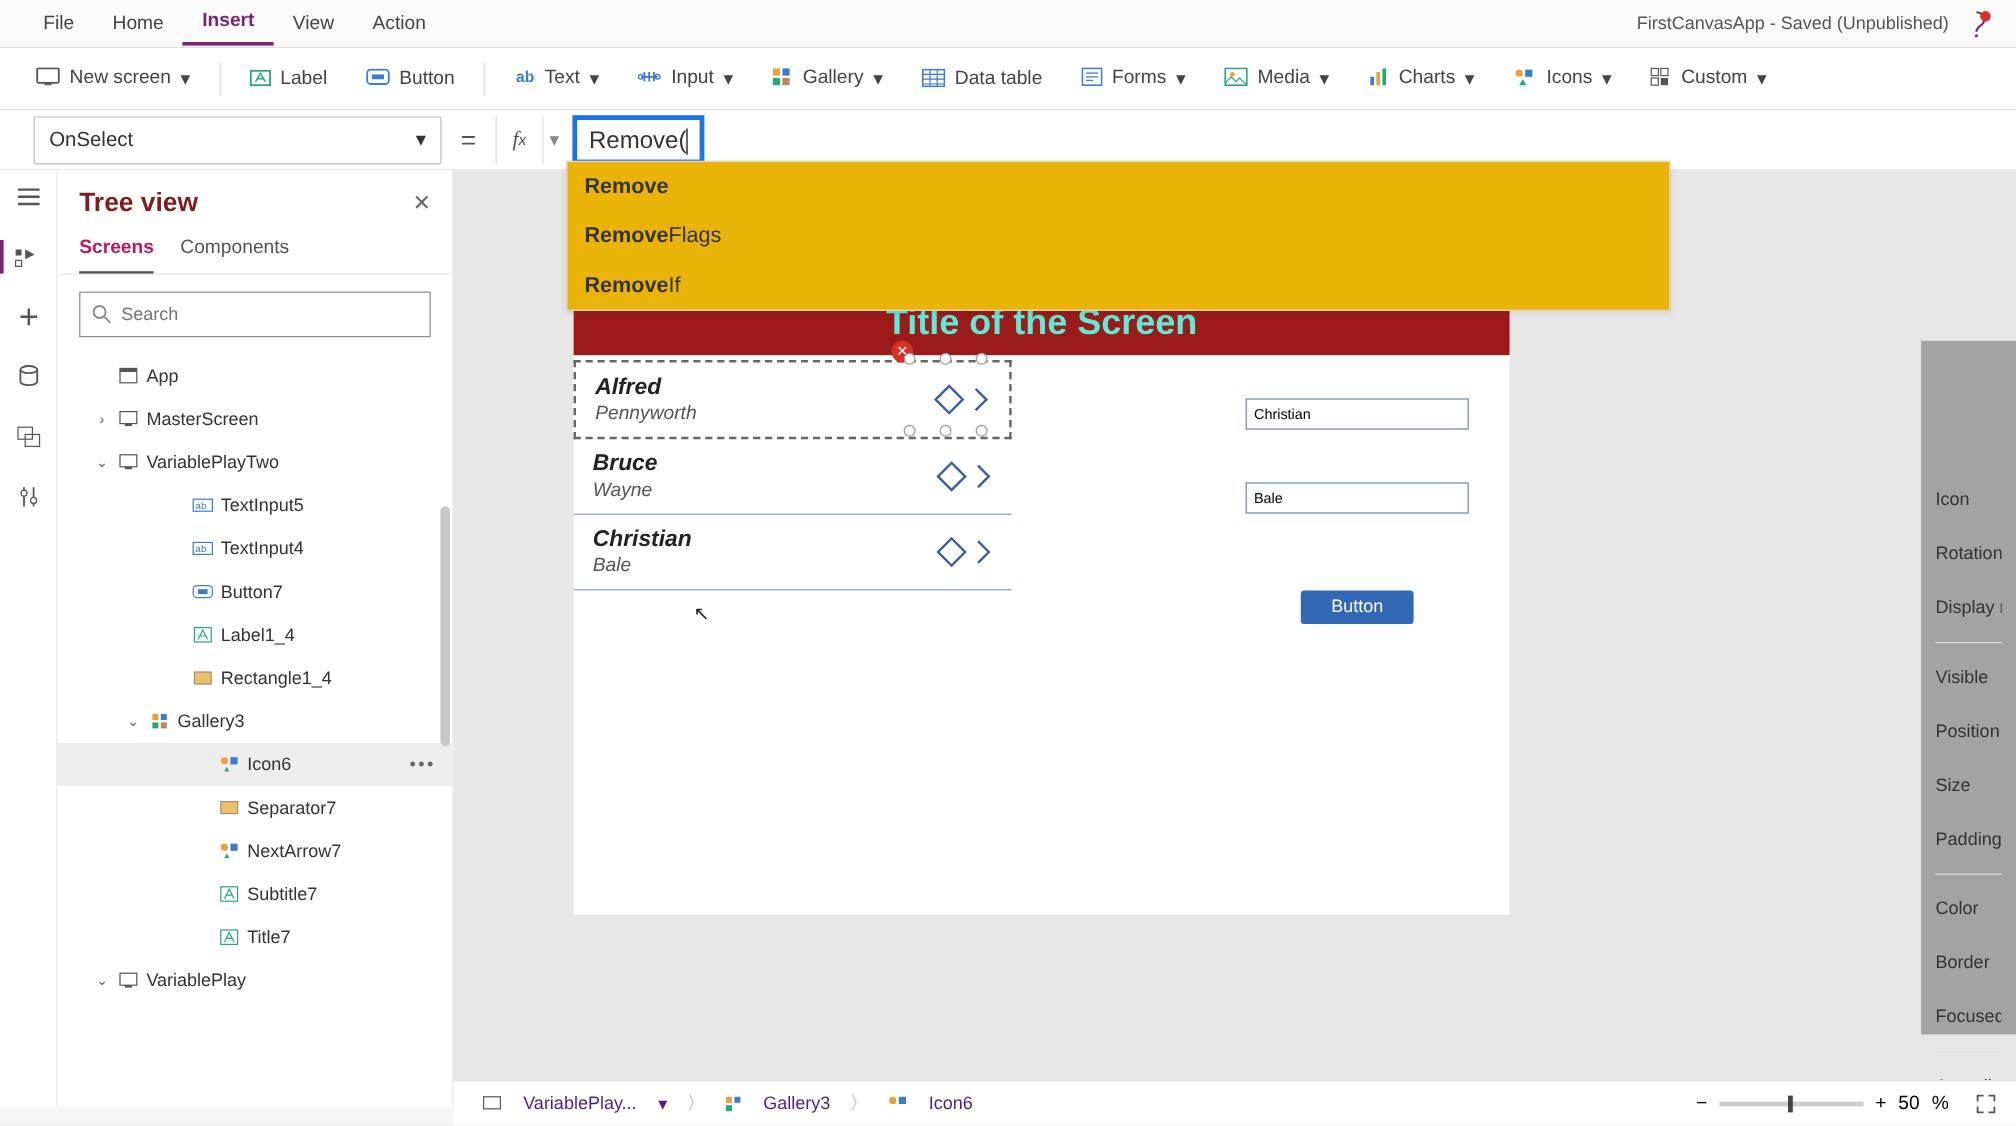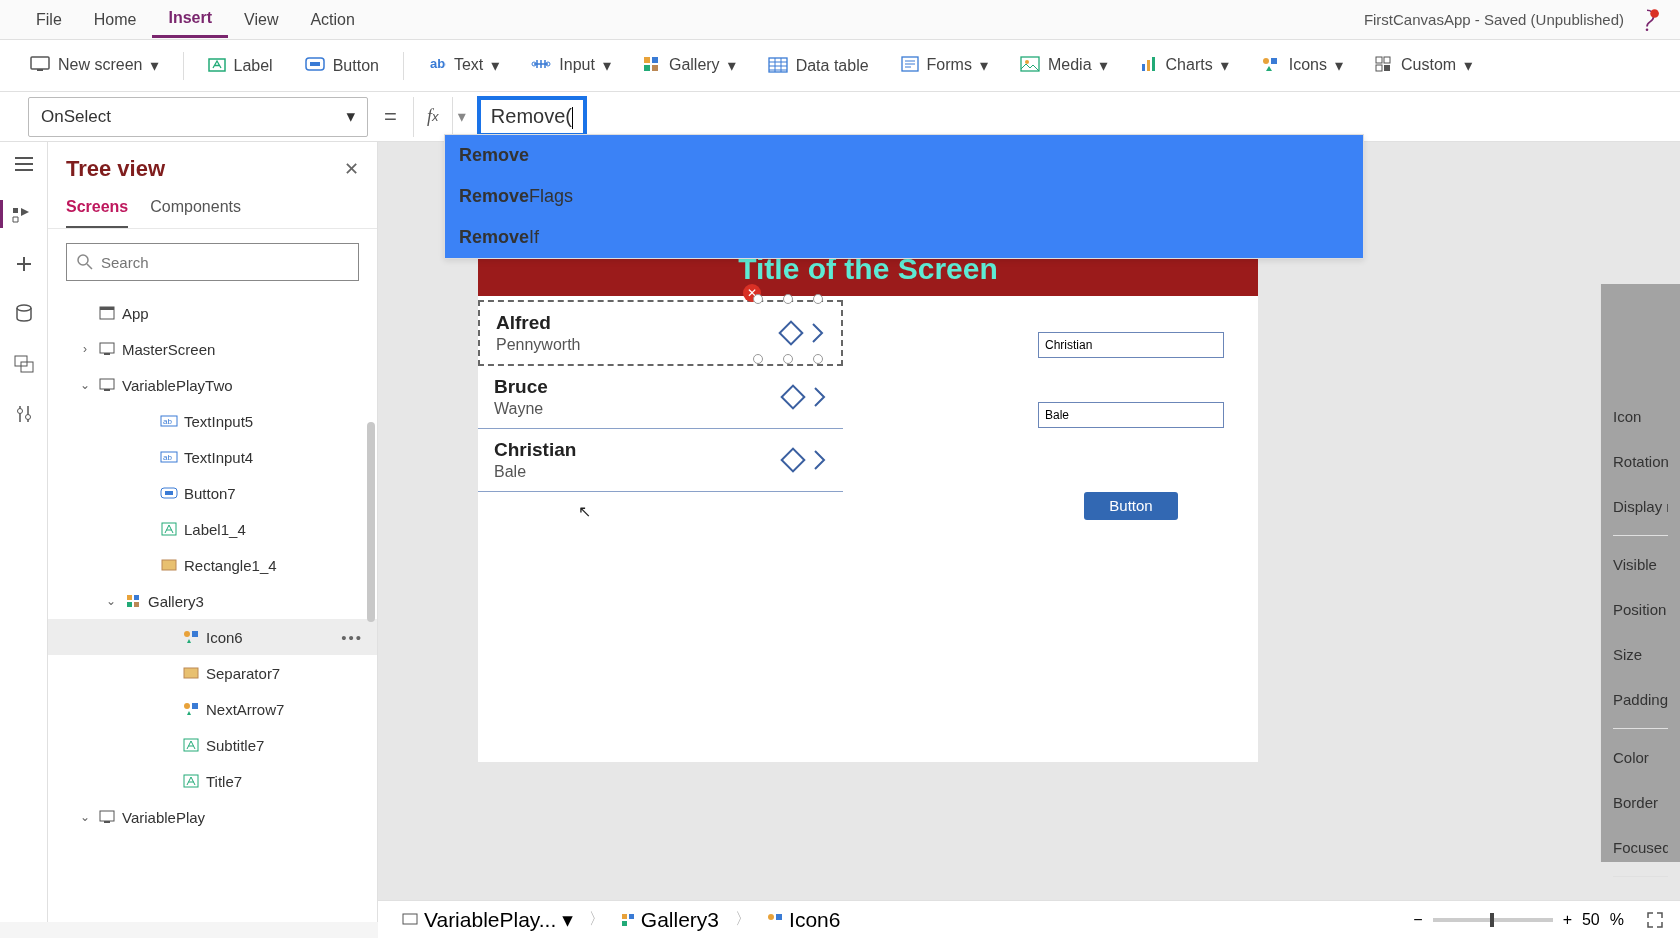--- a/index.html
+++ b/index.html
@@ -22,21 +22,21 @@
 .formula-row { height: 50px; background: #fff; display: flex; align-items: center; border-bottom: 1px solid #e0e0e0; }
 .prop-select { width: 340px; height: 40px; margin-left: 28px; border: 1px solid #bbb; border-radius: 2px; display: flex; align-items: center; padding: 0 12px; font-size: 17px; color: #333; justify-content: space-between; }
 .eq-sign { padding: 0 16px; font-size: 22px; color: #555; }
 .fx-btn { width: 40px; height: 40px; display: flex; align-items: center; justify-content: center; font-style: italic; font-size: 18px; color: #555; border-left: 1px solid #ddd; border-right: 1px solid #ddd; }
 .fx-chev { width: 18px; text-align: center; color: #888; }
 .formula-input { flex: 1; height: 40px; display: flex; align-items: center; padding-left: 6px; position: relative; }
 .formula-highlight { border: 4px solid #1a73e8; padding: 4px 10px; font-size: 20px; font-family: Consolas, monospace; color: #333; }
 .formula-cursor { display:inline-block; width:1px; height:22px; background:#000; vertical-align:middle; }
 
 
-.autocomplete { position: absolute; left: 444px; top: 134px; background: #3b82f6; border: 1px solid #ddd; width: 920px; z-index: 50; box-shadow: 0 2px 6px rgba(0,0,0,.1); }
+.autocomplete { position: absolute; left: 472px; top: 134px; background: #eab308; border: 1px solid #ddd; width: 920px; z-index: 50; box-shadow: 0 2px 6px rgba(0,0,0,.1); }
 .autocomplete .ac-item { padding: 10px 14px; font-size: 18px; color: #333; cursor: pointer; }
 .autocomplete .ac-item .match { font-weight: 700; }
 
 
 .left-rail { position: absolute; left: 0; top: 142px; width: 48px; height: 780px; background: #fff; border-right: 1px solid #e0e0e0; display: flex; flex-direction: column; align-items: center; padding-top: 8px; gap: 22px; }
 .left-rail .rail-btn { width: 28px; height: 28px; display:flex; align-items:center; justify-content:center; color:#555; cursor:pointer; }
 .left-rail .rail-btn.active { border-left: 3px solid #7a266e; width:48px; padding-left:8px; justify-content:flex-start; }
 
 
 .tree-panel { position: absolute; left: 48px; top: 142px; width: 330px; height: 780px; background: #fff; border-right: 1px solid #e0e0e0; display:flex; flex-direction:column; }
@@ -59,21 +59,21 @@
 .indent-4 { padding-left: 114px; }
 .chev { width:14px; display:inline-block; text-align:center; color:#666; font-size:12px; }
 .scroll-handle { position:absolute; right:2px; top: 280px; width:8px; height:200px; background:#c8c8c8; border-radius:4px; }
 
 
 .canvas-wrap { position:absolute; left: 378px; top:142px; right: 0; bottom: 38px; background:#e7e7e7; }
 .canvas { position:absolute; left: 100px; top: 100px; width: 780px; height: 520px; background:#fff; }
 .canvas-title { background:#9b1b1b; color:#5eead4; text-align:center; font-size:30px; font-weight:700; padding: 10px 0; }
 .gallery { margin-top: 4px; }
 .g-row { border-bottom: 1px solid #8aa1c9; padding: 10px 16px; display:flex; align-items:center; position:relative; }
-.g-row .names { flex:1; }
+.g-row .names { flex:1;font-style:italic; }
 .g-row .fn { font-size: 19px; font-weight:700; color:#222; }
 .g-row .ln { font-size: 16px; color:#555; margin-top:2px; }
 .g-row .row-icons { display:flex; align-items:center; gap:6px; }
 .g-row.selected { border: 2px dashed #666; }
 .sel-handles { position:absolute; right: 18px; top:-8px; width:70px; height:70px; }
 .sel-handles .h { position:absolute; width:10px; height:10px; background:#fff; border:1px solid #999; border-radius:5px; }
 .err-badge { position:absolute; left:-10px; top:-10px; width:18px; height:18px; background:#d93025; border-radius:9px; color:#fff; font-size:12px; display:flex; align-items:center; justify-content:center; }
 
 .side-inputs { position:absolute; left: 560px; top: 90px; display:flex; flex-direction:column; gap: 44px; }
 .side-inputs input { width: 186px; height: 26px; border:1px solid #6b86b8; font-size:12px; padding: 2px 6px; }
@@ -81,21 +81,21 @@
 
 .cursor-arrow { position:absolute; left:100px; top: 260px; font-size:16px; color:#222; }
 
 
 .right-pane { position:absolute; right:0; top:142px; width: 80px; bottom:38px; background:#a3a3a3; border-left:1px solid #e4e4e4; padding: 110px 12px 0; }
 .right-pane .prop { font-size:15px; color:#333; padding: 14px 0; white-space:nowrap; overflow:hidden; }
 .right-sep { height:1px; background:#e0e0e0; margin: 6px 0; }
 
 
 .bottom-bar { position:absolute; left:378px; right:0; bottom:0; height:38px; background:#fff; border-top:1px solid #e0e0e0; display:flex; align-items:center; padding: 0 16px; gap:8px; }
-.crumb { display:flex; align-items:center; gap:6px; font-size:21px; color:#000000; padding: 0 8px; }
+.crumb { display:flex; align-items:center; gap:18px; font-size:15px; color:#4c1d95; padding: 0 8px; }
 .crumb-sep { color:#aaa; }
 .zoom-group { margin-left:auto; display:flex; align-items:center; gap:10px; }
 .zoom-slider { width: 120px; height:4px; background:#ccc; position:relative; }
 .zoom-slider .thumb { position:absolute; left:48%; top:-5px; width:4px; height:14px; background:#444; }
 
 
 svg { display:block; }
 </style>
 </head>
 <body>

